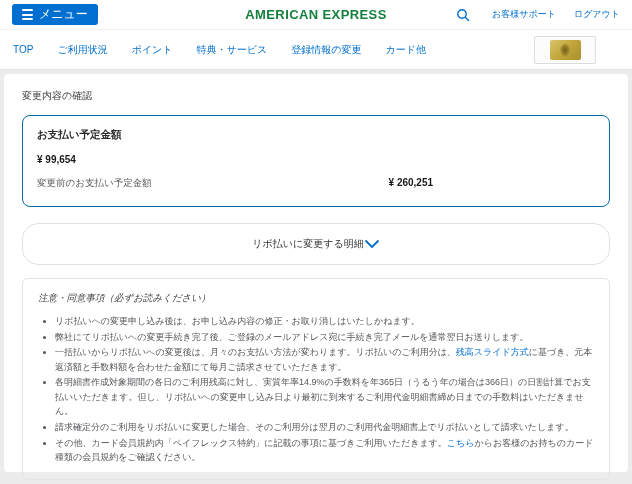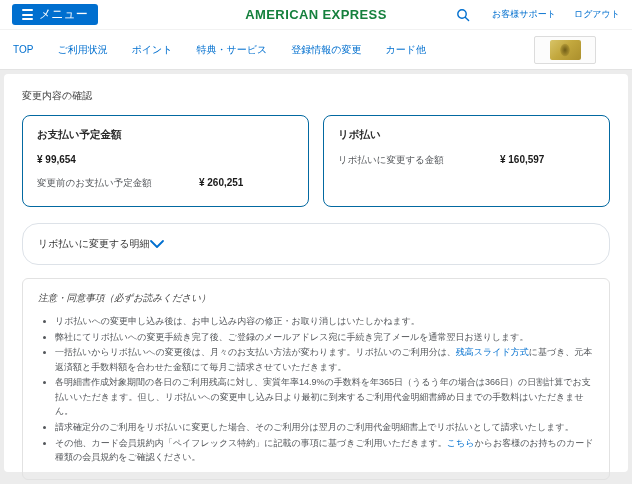--- a/index.html
+++ b/index.html
@@ -58,21 +58,21 @@
   .page-title { font-size: 10px; color: #424242; margin: 2px 0 12px 4px; }
   .boxes { display: flex; gap: 14px; margin: 0 4px; }
   .info-box { border: 1px solid #0369a1; border-radius: 8px; padding: 12px 14px 16px; flex: 1; }
   .box-title { font-size: 10.5px; font-weight: bold; color: #2b2b2b; margin-bottom: 6px; }
   .info-row { display: flex; align-items: baseline; font-size: 9.5px; color: #53565a; margin-top: 12px; }
   .info-row .lbl { flex: 1; padding-right: 8px; }
   .info-row .val { width: 37%; color: #1a1a1a; font-weight: bold; font-size: 10px; }
   
   .accordion {
     margin: 16px 4px 0; border: 1px solid #dde2e8; border-radius: 16px;
-    padding: 13px 15px; display: flex; justify-content: flex-start; align-items: center;
+    padding: 13px 15px; display: flex; justify-content: center; align-items: center;
     cursor: pointer; background: #fff;
   }
   .accordion-title { font-size: 10px; color: #333; }
   
   .notes {
     margin: 13px 4px 0; border: 1px solid #e2e2e2; border-radius: 6px;
     padding: 13px 15px 13px;
   }
   .notes-title { font-size: 9.5px; color: #424242; margin-bottom: 9px; font-style: italic; }
   .notes ul { margin: 0; padding-left: 17px; }
@@ -129,29 +129,20 @@
         <div id="payment-rows">
             <div class="info-row">
               <span class="val">¥ 99,654</span>
             </div>
             <div class="info-row">
               <span class="lbl">変更前のお支払い予定金額</span>
               <span class="val">¥ 260,251</span>
             </div>
           </div>
       </div>
-      <div class="info-box">
-        <div class="box-title">リボ払い</div>
-        <div id="revolving-rows">
-            <div class="info-row">
-              <span class="lbl">リボ払いに変更する金額</span>
-              <span class="val">¥ 160,597</span>
-            </div>
-          </div>
-      </div>
     </div>
 
     <div class="accordion">
       <span class="accordion-title">リボ払いに変更する明細</span>
       <span style="display:flex;">
         <svg width="16" height="10" viewBox="0 0 16 10">
           <polyline points="2,2 8,8 14,2" fill="none" stroke="#006fcf" stroke-width="1.8" stroke-linecap="round" stroke-linejoin="round"></polyline>
         </svg>
       </span>
     </div>

